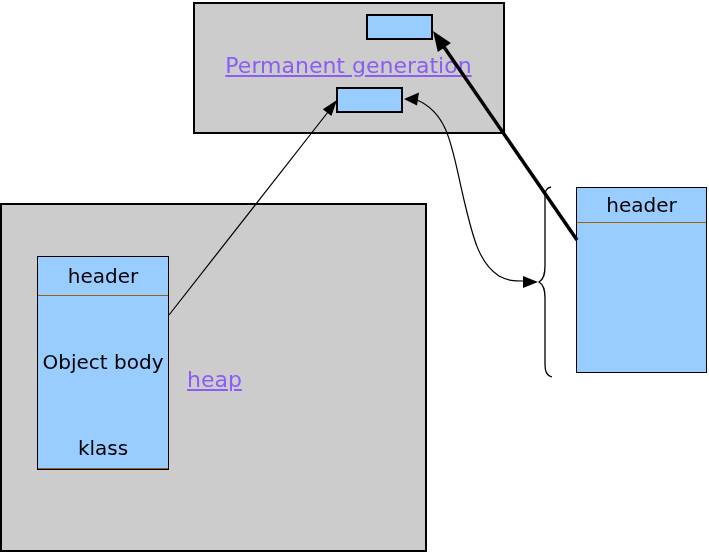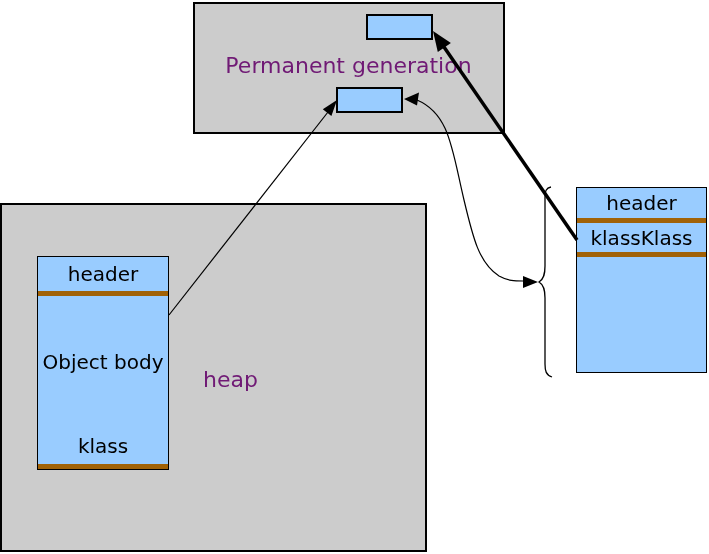--- a/index.html
+++ b/index.html
@@ -33,45 +33,46 @@
   }
   .struct-row {
     display: flex;
     align-items: center;
     justify-content: center;
     font-size: 20px;
     color: #000000;
     box-sizing: border-box;
   }
   .struct-row.divided {
-    border-bottom: 5px solid #a16207;
+    border-bottom: 1px solid #a16207;
   }
   .small-rect {
     position: absolute;
     background: #99ccff;
     border: 2px solid #000000;
     box-sizing: border-box;
     z-index: 2;
   }
   .diagram-label {
     position: absolute;
-    color: #701a75;
+    color: #8b5cf6;
     font-size: 22px;
     line-height: 26px;
     z-index: 3;
     white-space: nowrap;
+    text-decoration: underline;
   }
   #permgen-label {
     left: 193px;
     top: 53px;
     width: 311px;
     text-align: center;
   }
   #heap-label {
-    left: 203px;
+    left: 187px;
     top: 367px;
   }
   #overlay {
     position: absolute;
     left: 0;
     top: 0;
     z-index: 4;
     pointer-events: none;
   }
 </style>
@@ -101,23 +102,20 @@
     </div>
     <div class="struct-row divided" style="height:41px;">
       <span>klass</span>
     </div>
   </div>
 
   <div class="struct-box" style="left:576px; top:187px; width:131px; height:186px;">
     <div class="struct-row divided" style="height:35px;">
       <span>header</span>
     </div>
-    <div class="struct-row divided" style="height:34px;">
-      <span>klassKlass</span>
-    </div>
   </div>
 
   <svg id="overlay" width="709" height="554" viewBox="0 0 709 554">
 
     <g>
       <line x1="169" y1="315" x2="328" y2="112" stroke="#000000" stroke-width="1.2"></line>
       <polygon points="337,100 331.4,116.0 322.8,109.2" fill="#000000"></polygon>
     </g>
 
     <g>

